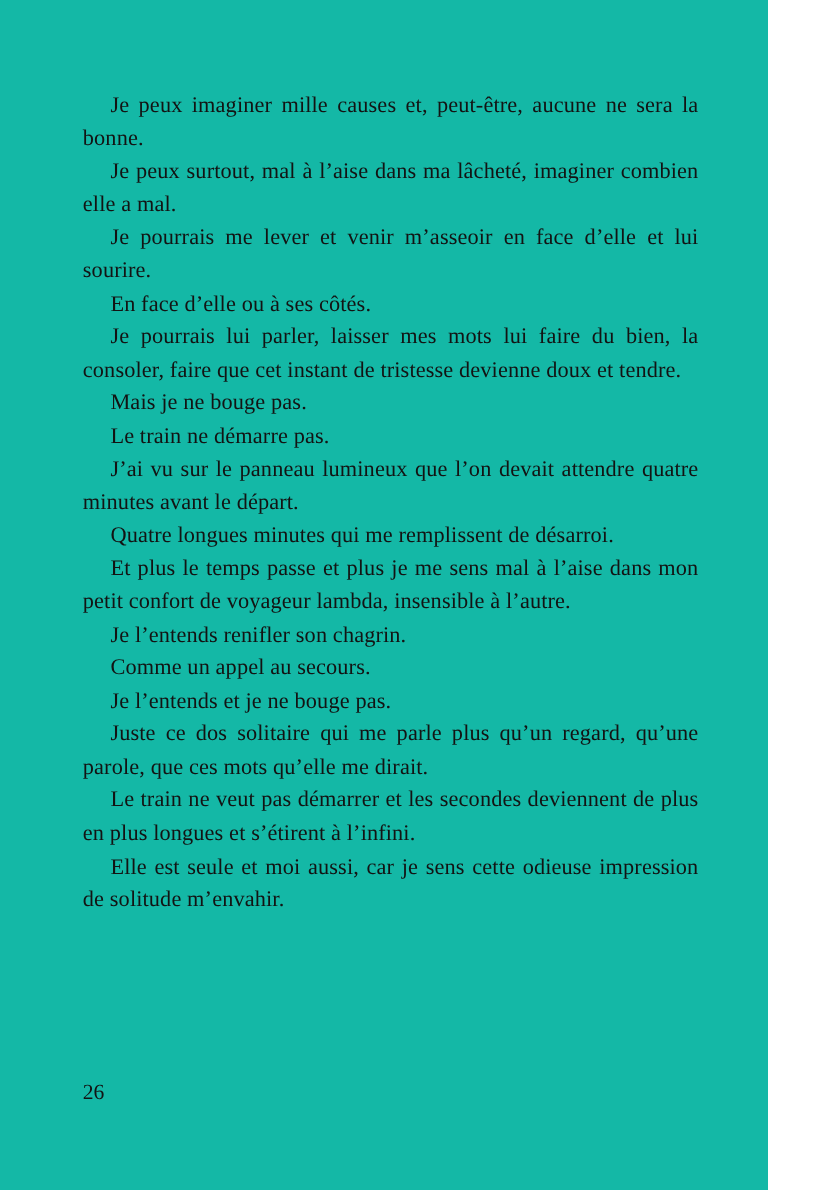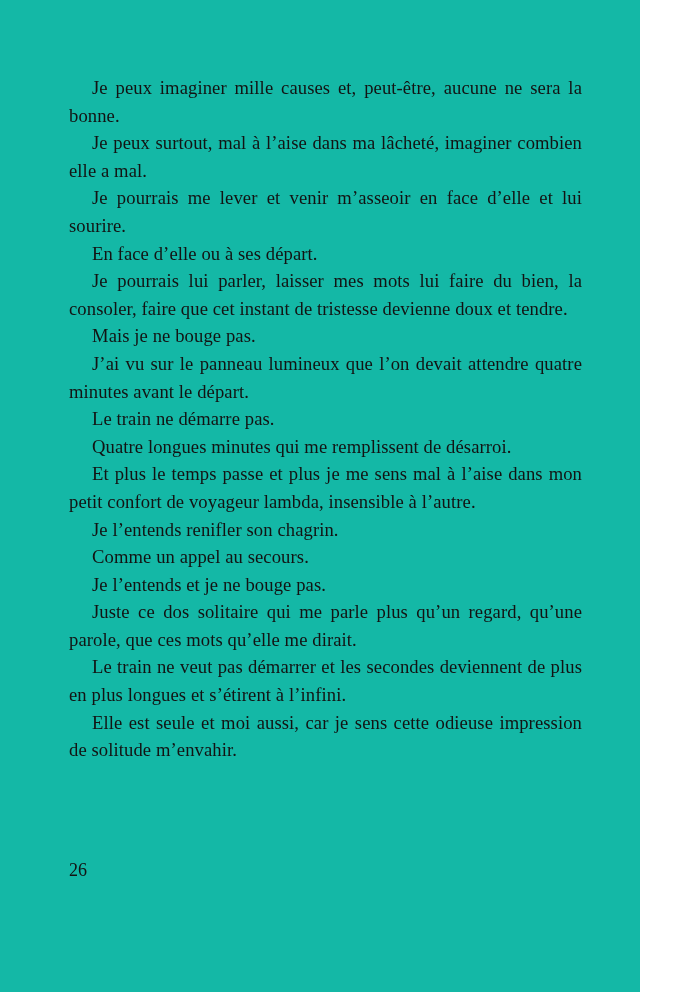--- a/index.html
+++ b/index.html
@@ -31,38 +31,38 @@
     letter-spacing: 0.1px;
   }
   .para {
     margin: 0;
     padding: 0;
     text-indent: 23px;
   }
   .page-number {
     position: absolute;
     left: 69px;
-    top: 860px;
+    top: 900px;
     font-size: 18px;
     color: #131313;
   }
 </style>
 </head>
 <body>
 
 <div class="page">
   <div class="text-block">
       <p class="para">Je peux imaginer mille causes et, peut-être, aucune ne sera la bonne.</p>
       <p class="para">Je peux surtout, mal à l’aise dans ma lâcheté, imaginer combien elle a mal.</p>
       <p class="para">Je pourrais me lever et venir m’asseoir en face d’elle et lui sourire.</p>
-      <p class="para">En face d’elle ou à ses départ.</p>
+      <p class="para">En face d’elle ou à ses côtés.</p>
       <p class="para">Je pourrais lui parler, laisser mes mots lui faire du bien, la consoler, faire que cet instant de tristesse devienne doux et tendre.</p>
       <p class="para">Mais je ne bouge pas.</p>
+      <p class="para">Le train ne démarre pas.</p>
       <p class="para">J’ai vu sur le panneau lumineux que l’on devait attendre quatre minutes avant le départ.</p>
-      <p class="para">Le train ne démarre pas.</p>
       <p class="para">Quatre longues minutes qui me remplissent de désarroi.</p>
       <p class="para">Et plus le temps passe et plus je me sens mal à l’aise dans mon petit confort de voyageur lambda, insensible à l’autre.</p>
       <p class="para">Je l’entends renifler son chagrin.</p>
       <p class="para">Comme un appel au secours.</p>
       <p class="para">Je l’entends et je ne bouge pas.</p>
       <p class="para">Juste ce dos solitaire qui me parle plus qu’un regard, qu’une parole, que ces mots qu’elle me dirait.</p>
       <p class="para">Le train ne veut pas démarrer et les secondes deviennent de plus en plus longues et s’étirent à l’infini.</p>
       <p class="para">Elle est seule et moi aussi, car je sens cette odieuse impression de solitude m’envahir.</p>
     </div>
   <div class="page-number">26</div>

